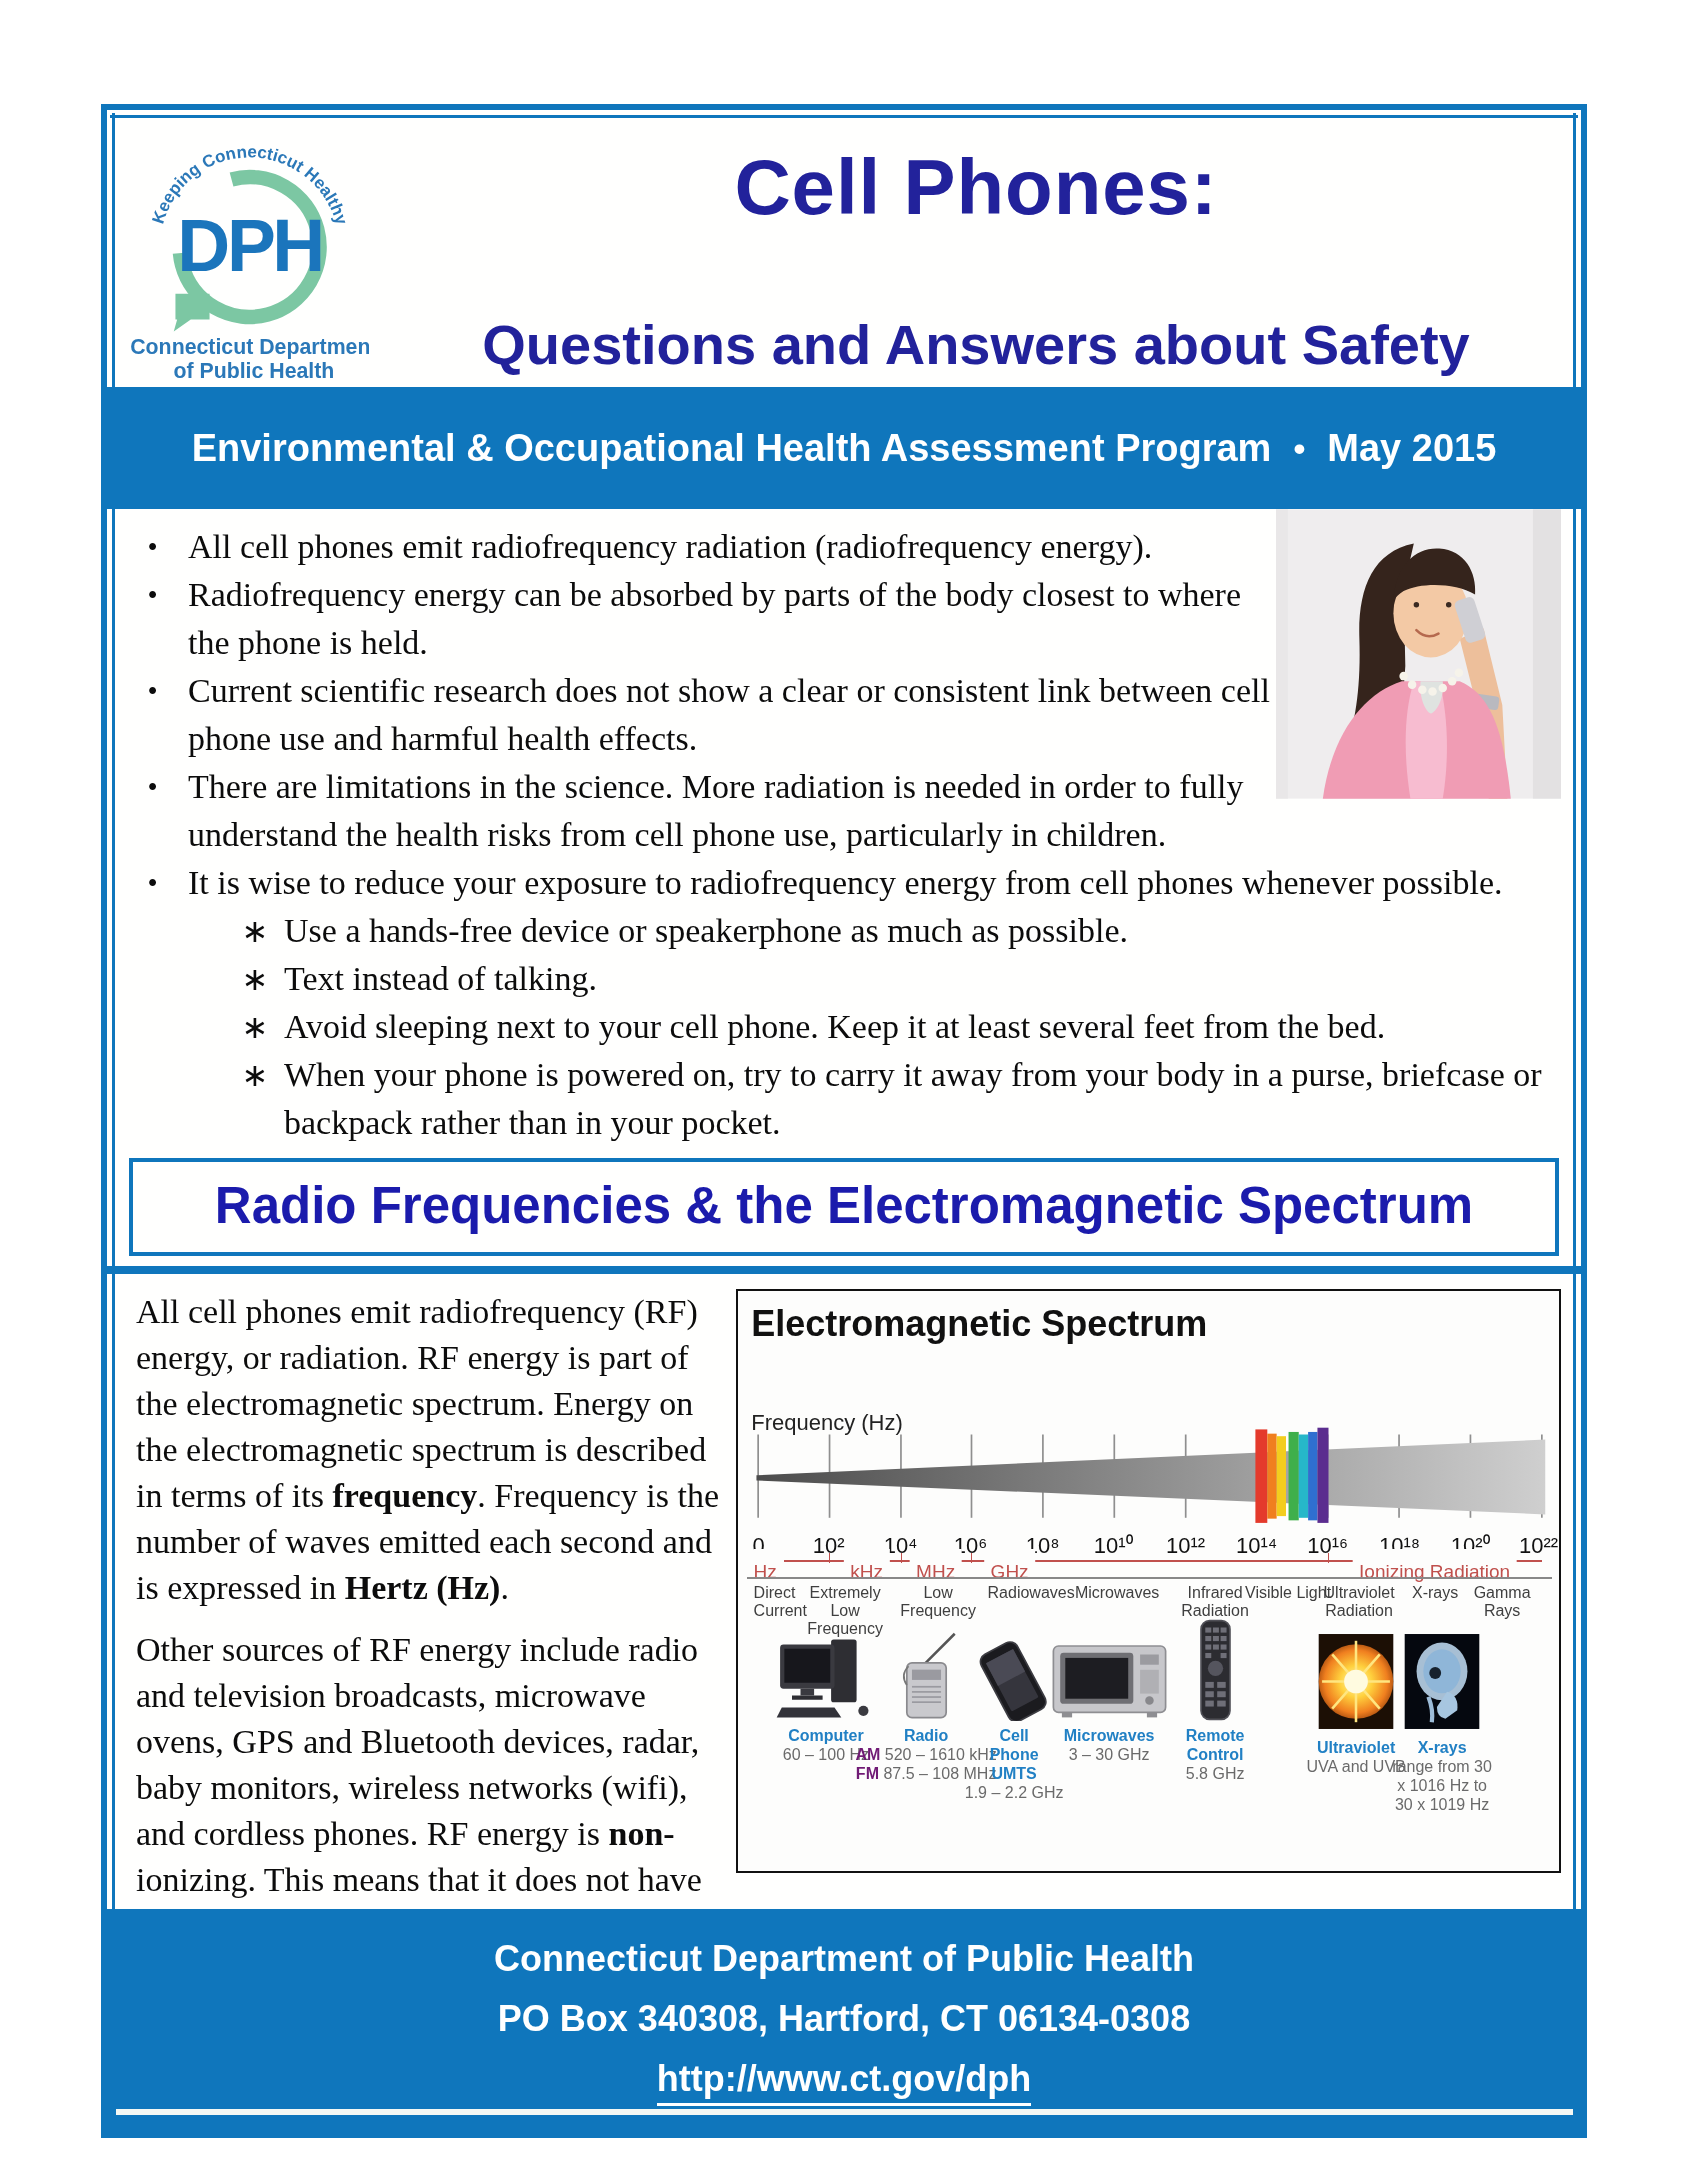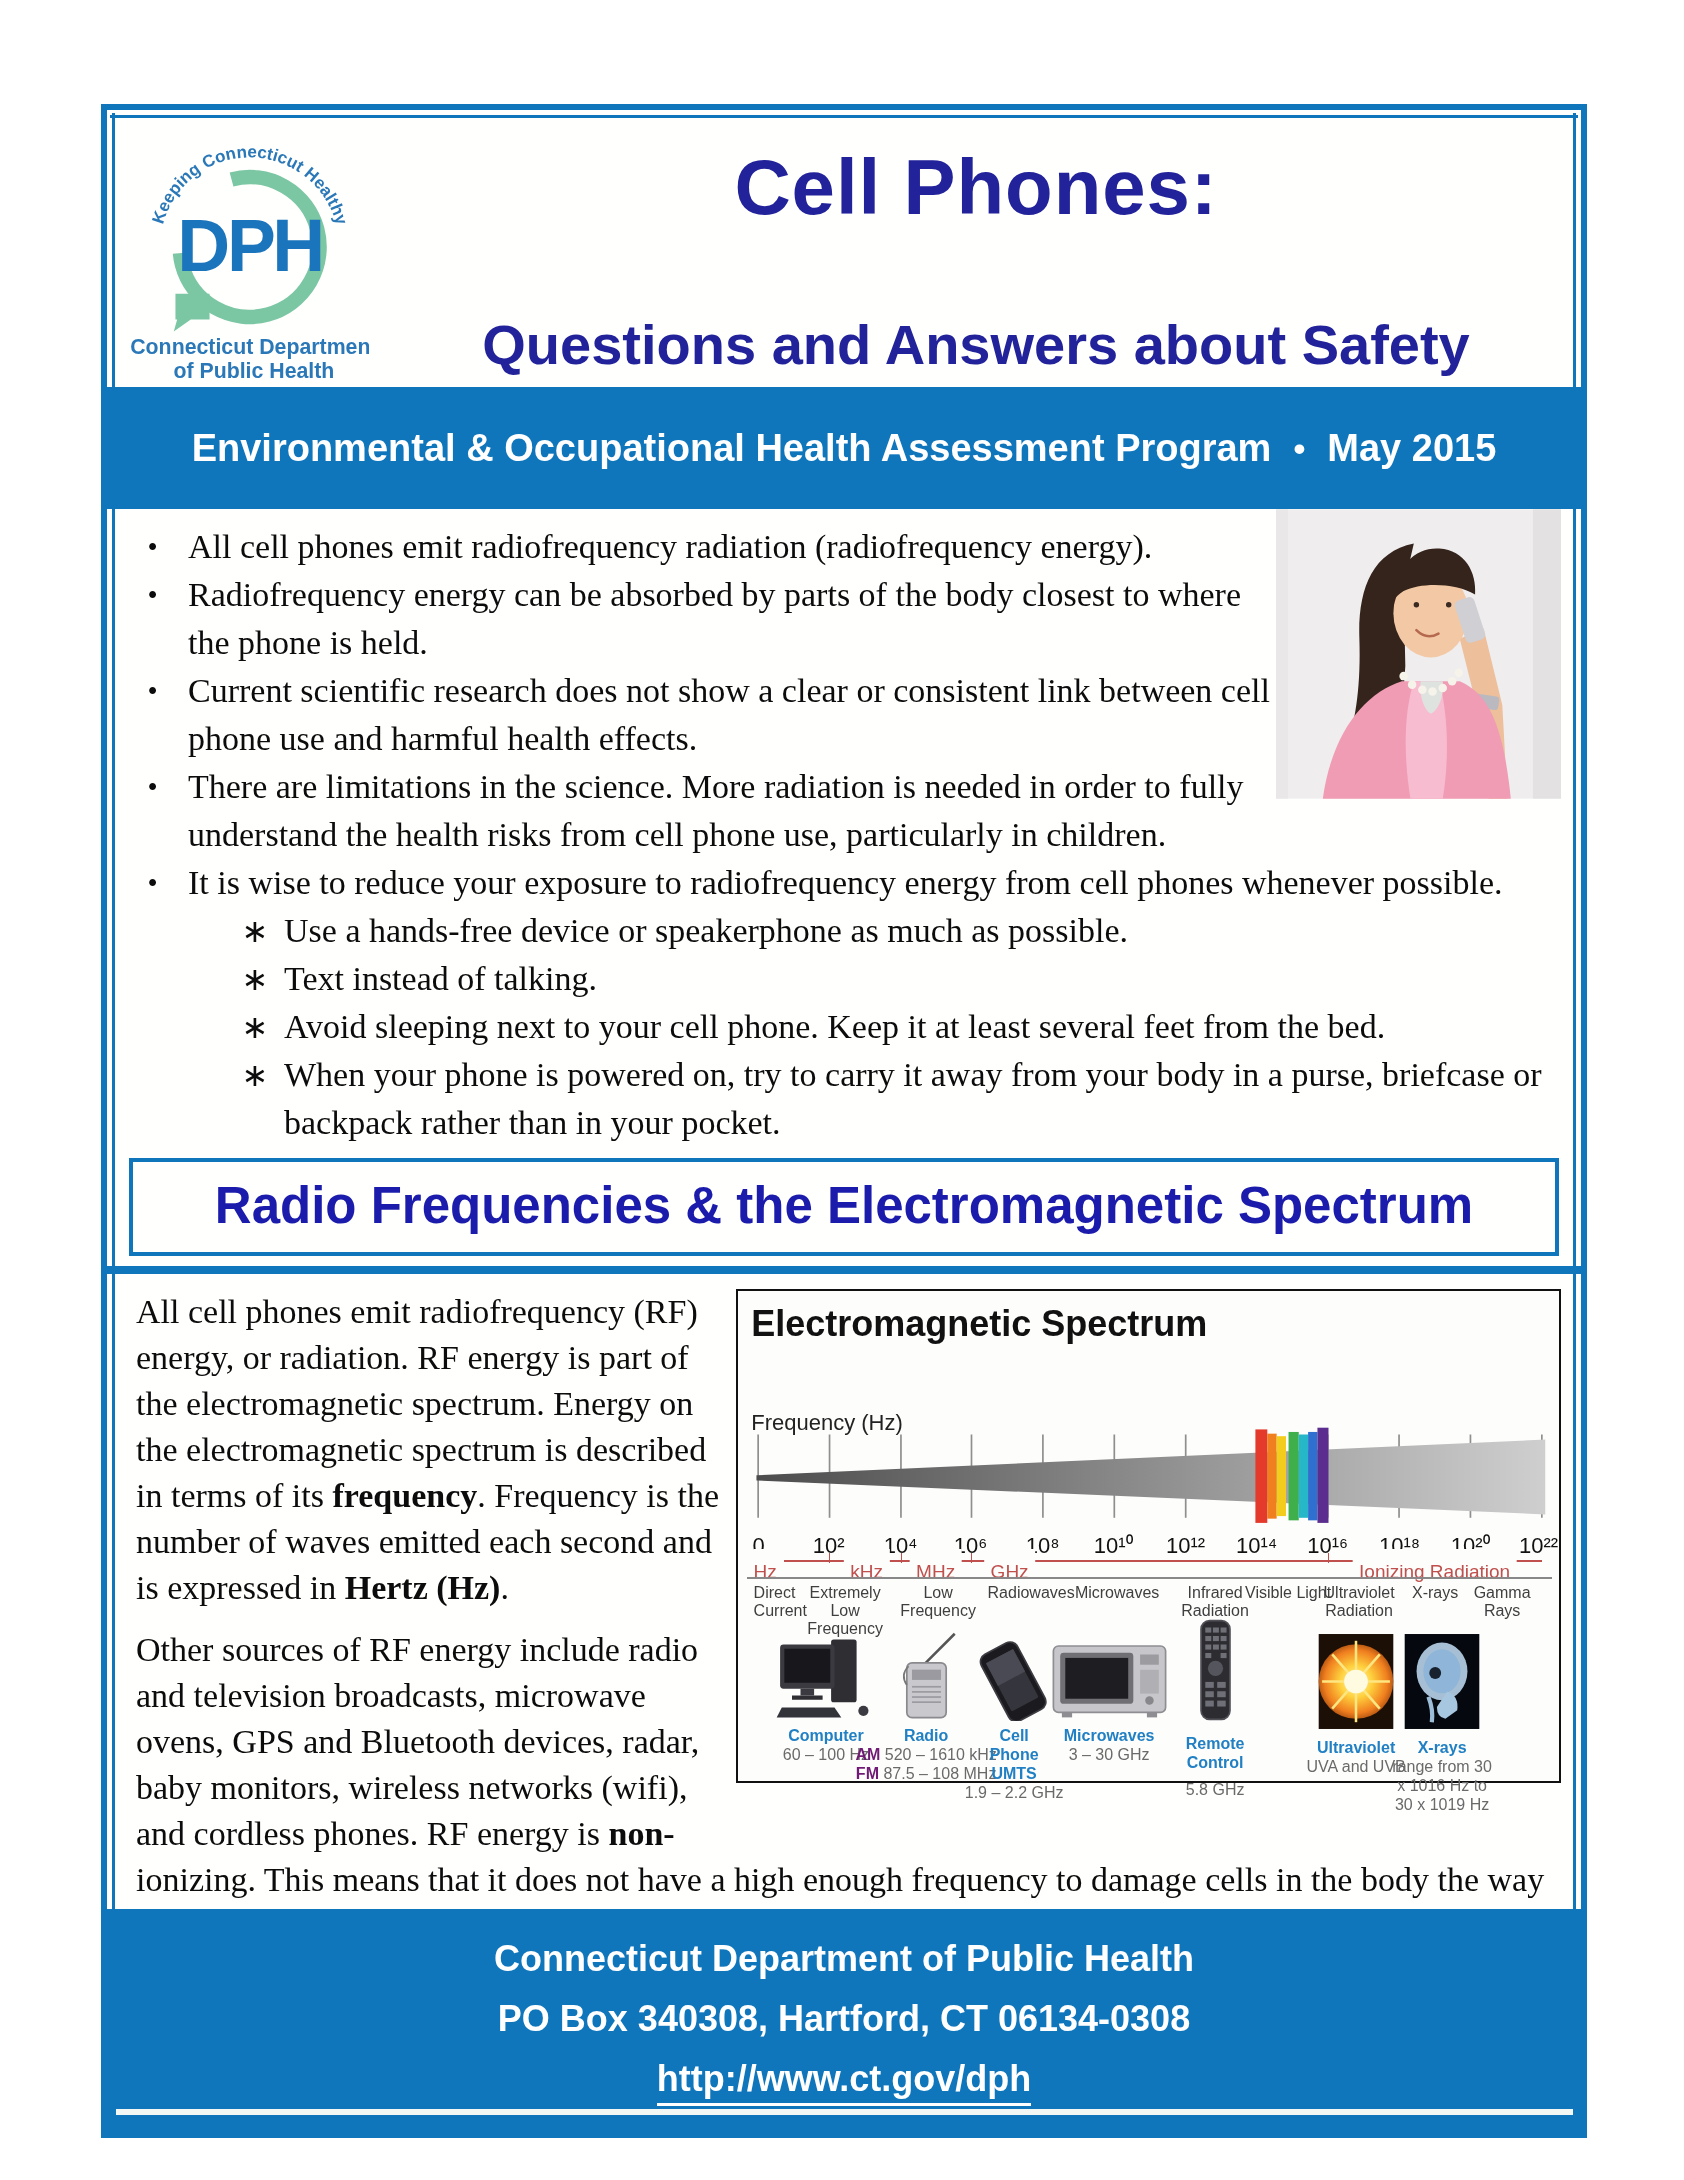--- a/index.html
+++ b/index.html
@@ -38,21 +38,21 @@
                  padding:13.6px 0 17px 0; text-align:center; }
   .section-title { font-size:51px; font-weight:bold; color:#1b1bac; letter-spacing:0; }
   .section-rule { margin:10.2px 0 0 0; height:7.7px; background:#0f76bc; }
 
   
   .rf { position:relative; z-index:1; padding:15.3px 20.4px 0 29px;
         font-family:"Liberation Serif", serif; font-size:34px; line-height:46px; color:#0c0c0c; }
   .rf p { margin:0 0 15.3px 0; }
 
   
-  .spectrum { float:right; width:825px; height:494px; margin:0 0 36px 12px;
+  .spectrum { float:right; width:825px; height:584px; margin:0 0 36px 12px;
               border:2.6px solid #111; background:#fdfdfc; position:relative;
               font-family:"Liberation Sans", sans-serif; }
   .sp-title { position:absolute; left:13.6px; top:10.2px; font-size:36px; font-weight:bold; color:#111; }
   .sp-freq  { position:absolute; left:13.6px; top:109px; font-size:22px; color:#222; }
   .sp-body  { position:absolute; left:16px; top:0; width:792px; height:100%; }
   .sp-band  { position:absolute; left:0; top:135px; width:792px; height:102px; }
   .sp-ticklabel { position:absolute; top:232px; transform:translateX(-50%); font-size:22px; color:#111; font-weight:500; white-space:nowrap; }
   .sp-redline { position:absolute; left:0; right:3.4px; top:269px; height:1.7px; background:#c0504d; }
   .sp-redtick { position:absolute; top:262px; width:1.7px; height:10.2px; background:#c0504d; }
   .sp-unit { position:absolute; top:258px; transform:translateX(-50%); font-size:19px; color:#c0504d;
@@ -60,21 +60,21 @@
   .sp-unit.first { transform:none; padding-left:0; }
   .sp-sep { position:absolute; left:-6.8px; right:-6.8px; top:286px; height:1.7px; background:#888; }
   .sp-cat { position:absolute; top:293px; width:89px; text-align:center; font-size:16px; line-height:18px; color:#3f3f3f; }
   .sp-cat.first { text-align:left; }
   .device { position:absolute; top:341px; width:119px; display:flex; flex-direction:column; align-items:center; }
   .icon-box { height:89px; display:flex; align-items:flex-end; justify-content:center; }
   .icon-box.tall { height:101px; align-items:flex-start; }
   .cap { text-align:center; margin-top:5.1px; font-size:16px; line-height:19px; }
   .cap .dev-name { color:#2180c4; font-weight:bold; display:block; }
   .cap .dev-name.w80 { width:73px; margin:0 auto; }
-  .cap .dev-name.w95 { width:81px; margin:8px auto; }
+  .cap .dev-name.w95 { width:81px; margin:0 auto; }
   .cap .dev-val { color:#6a6a6a; white-space:nowrap; display:block; }
   .cap .dev-val.wrap { white-space:normal; width:101px; margin:0 auto;text-align:center; }
   .cap .pfx { color:#701a75; font-weight:bold; }
 
   
   .footer { position:absolute; z-index:1; left:0; right:0; bottom:0; height:223px; background:#0f76bc;
             color:#fff; text-align:center; font-weight:bold; font-size:36px; padding-top:20.4px; }
   .footer .f-line { line-height:60px; }
   .footer a { color:#fff; text-decoration:none; border-bottom:3.4px solid #fff; padding-bottom:4px; }
   .footer .f-hairline { position:absolute; left:8.5px; right:8.5px; bottom:17px; height:6px; background:#f4f8f4; }

